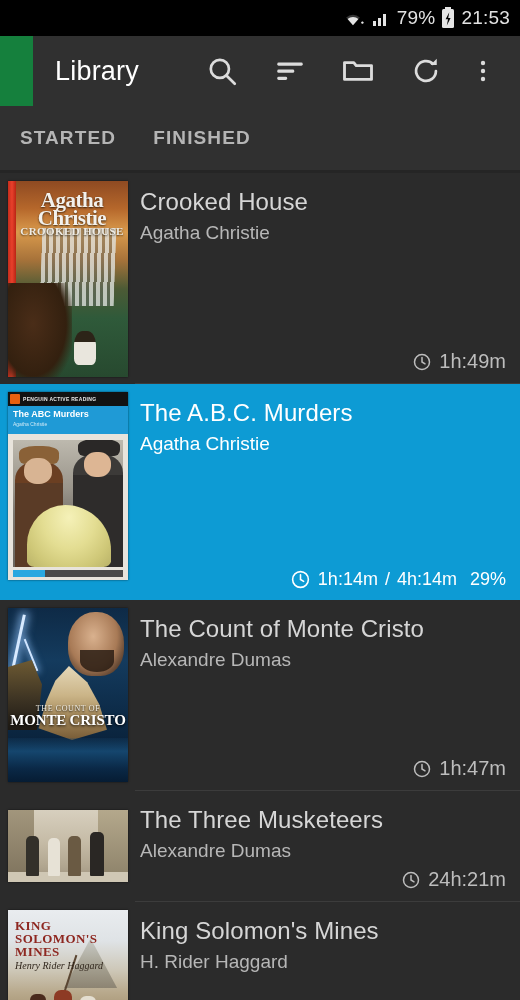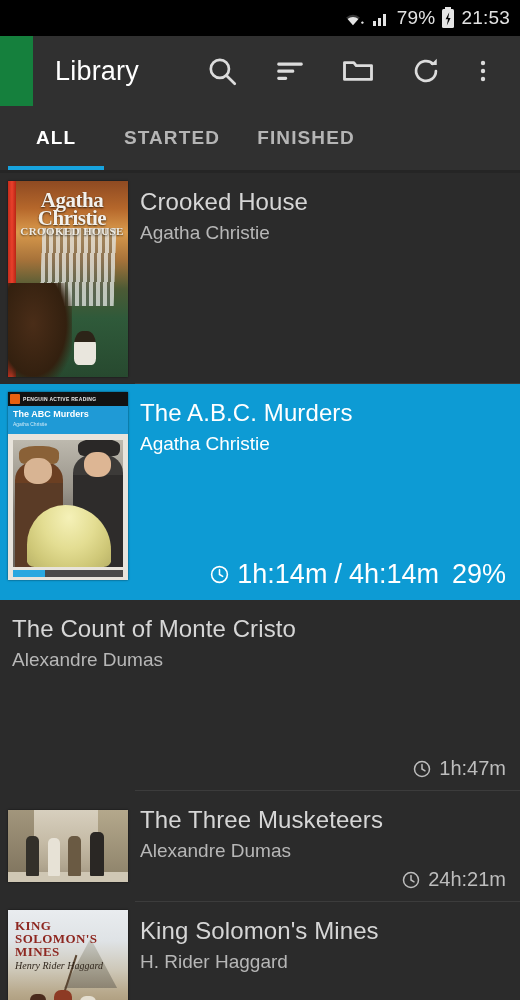--- a/index.html
+++ b/index.html
@@ -75,21 +75,21 @@
     letter-spacing:.1px; white-space:nowrap;
   }
   .author{ color:#b7b7b7; font-size:19px; line-height:26px; margin-top:3px; }
   .row.selected .title{ color:#ffffff; }
   .row.selected .author{ color:#ffffff; }
   .dur{
     position:absolute; right:14px; bottom:10px;
     display:flex; align-items:center; gap:7px;
     color:#bdbdbd; font-size:20px; white-space:nowrap;
   }
-  .row.selected .dur{ color:#ffffff; font-size:27px; }
+  .row.selected .dur{ color:#ffffff; font-size:18px; }
   .dur .pct{ margin-left:6px; }
   .divider{ height:1px; background:#3c3c3c; margin-left:135px; }
 
   
   .cover{ position:relative; overflow:hidden; box-shadow:0 0 2px rgba(0,0,0,.6); }
 
   
   .cov-crooked{ width:120px; height:196px; display:flex; }
   .cc-spine{ width:8px; background:linear-gradient(90deg,#c62d1c 0%, #e8402b 50%, #b82414 100%); }
   .cc-art{
@@ -293,23 +293,20 @@
           <circle cx="12" cy="7" r="2.2" fill="#dcdcdc"></circle>
           <circle cx="12" cy="15" r="2.2" fill="#dcdcdc"></circle>
           <circle cx="12" cy="23" r="2.2" fill="#dcdcdc"></circle>
         </svg>
       </div>
 
     </div>
   </div>
 
   <div class="tabs">
-    <div class="tab t-all active">
-      <span>ALL</span>
-    </div>
     <div class="tab t-started">
       <span>STARTED</span>
     </div>
     <div class="tab t-finished">
       <span>FINISHED</span>
     </div>
   </div>
   <div class="tabs-shadow"></div>
 
   <div class="list">
@@ -321,20 +318,29 @@
           <div class="cc-art">
             <div class="cc-t1">Agatha Christie</div>
             <div class="cc-t2">CROOKED HOUSE</div>
             <div class="cc-fig"></div>
           </div>
         </div>
       </div>
       <div class="meta">
         <div class="title">Crooked House</div>
         <div class="author">Agatha Christie</div>
+        <div class="dur">
+          <span>
+            <svg width="20" height="20" viewBox="0 0 24 24">
+              <circle cx="12" cy="12" r="9" fill="none" stroke="#bdbdbd" stroke-width="1.8"></circle>
+              <path d="M12 6.6V12l3.6 2.2" fill="none" stroke="#bdbdbd" stroke-width="1.8" stroke-linecap="round"></path>
+            </svg>
+          </span>
+          <span>1h:49m</span>
+        </div>
       </div>
     </div>
     <div class="divider"></div>
 
     <div class="row r-abc selected" style="height:216px">
       <div class="cover-wrap">
         <div class="cover cov-abc">
           <div class="abc-top">
             <div class="abc-peng"></div>
             <div class="abc-topt">PENGUIN ACTIVE READING</div>
@@ -371,20 +377,33 @@
           </span>
           <span>1h:14m</span>
           <span>/</span>
           <span>4h:14m</span>
           <span class="pct">29%</span>
         </div>
       </div>
     </div>
 
     <div class="row r-mc" style="height:190px">
+      <div class="cover-wrap">
+        <div class="cover cov-mc">
+          <div class="mc-bolt"></div>
+          <div class="mc-bolt2"></div>
+          <div class="mc-face"></div>
+          <div class="mc-beard"></div>
+          <div class="mc-rock"></div>
+          <div class="mc-ship"></div>
+          <div class="mc-sea"></div>
+          <div class="mc-t1">THE COUNT OF</div>
+          <div class="mc-t2">MONTE CRISTO</div>
+        </div>
+      </div>
       <div class="meta">
         <div class="title">The Count of Monte Cristo</div>
         <div class="author">Alexandre Dumas</div>
         <div class="dur">
           <span>
             <svg width="20" height="20" viewBox="0 0 24 24">
               <circle cx="12" cy="12" r="9" fill="none" stroke="#bdbdbd" stroke-width="1.8"></circle>
               <path d="M12 6.6V12l3.6 2.2" fill="none" stroke="#bdbdbd" stroke-width="1.8" stroke-linecap="round"></path>
             </svg>
           </span>

